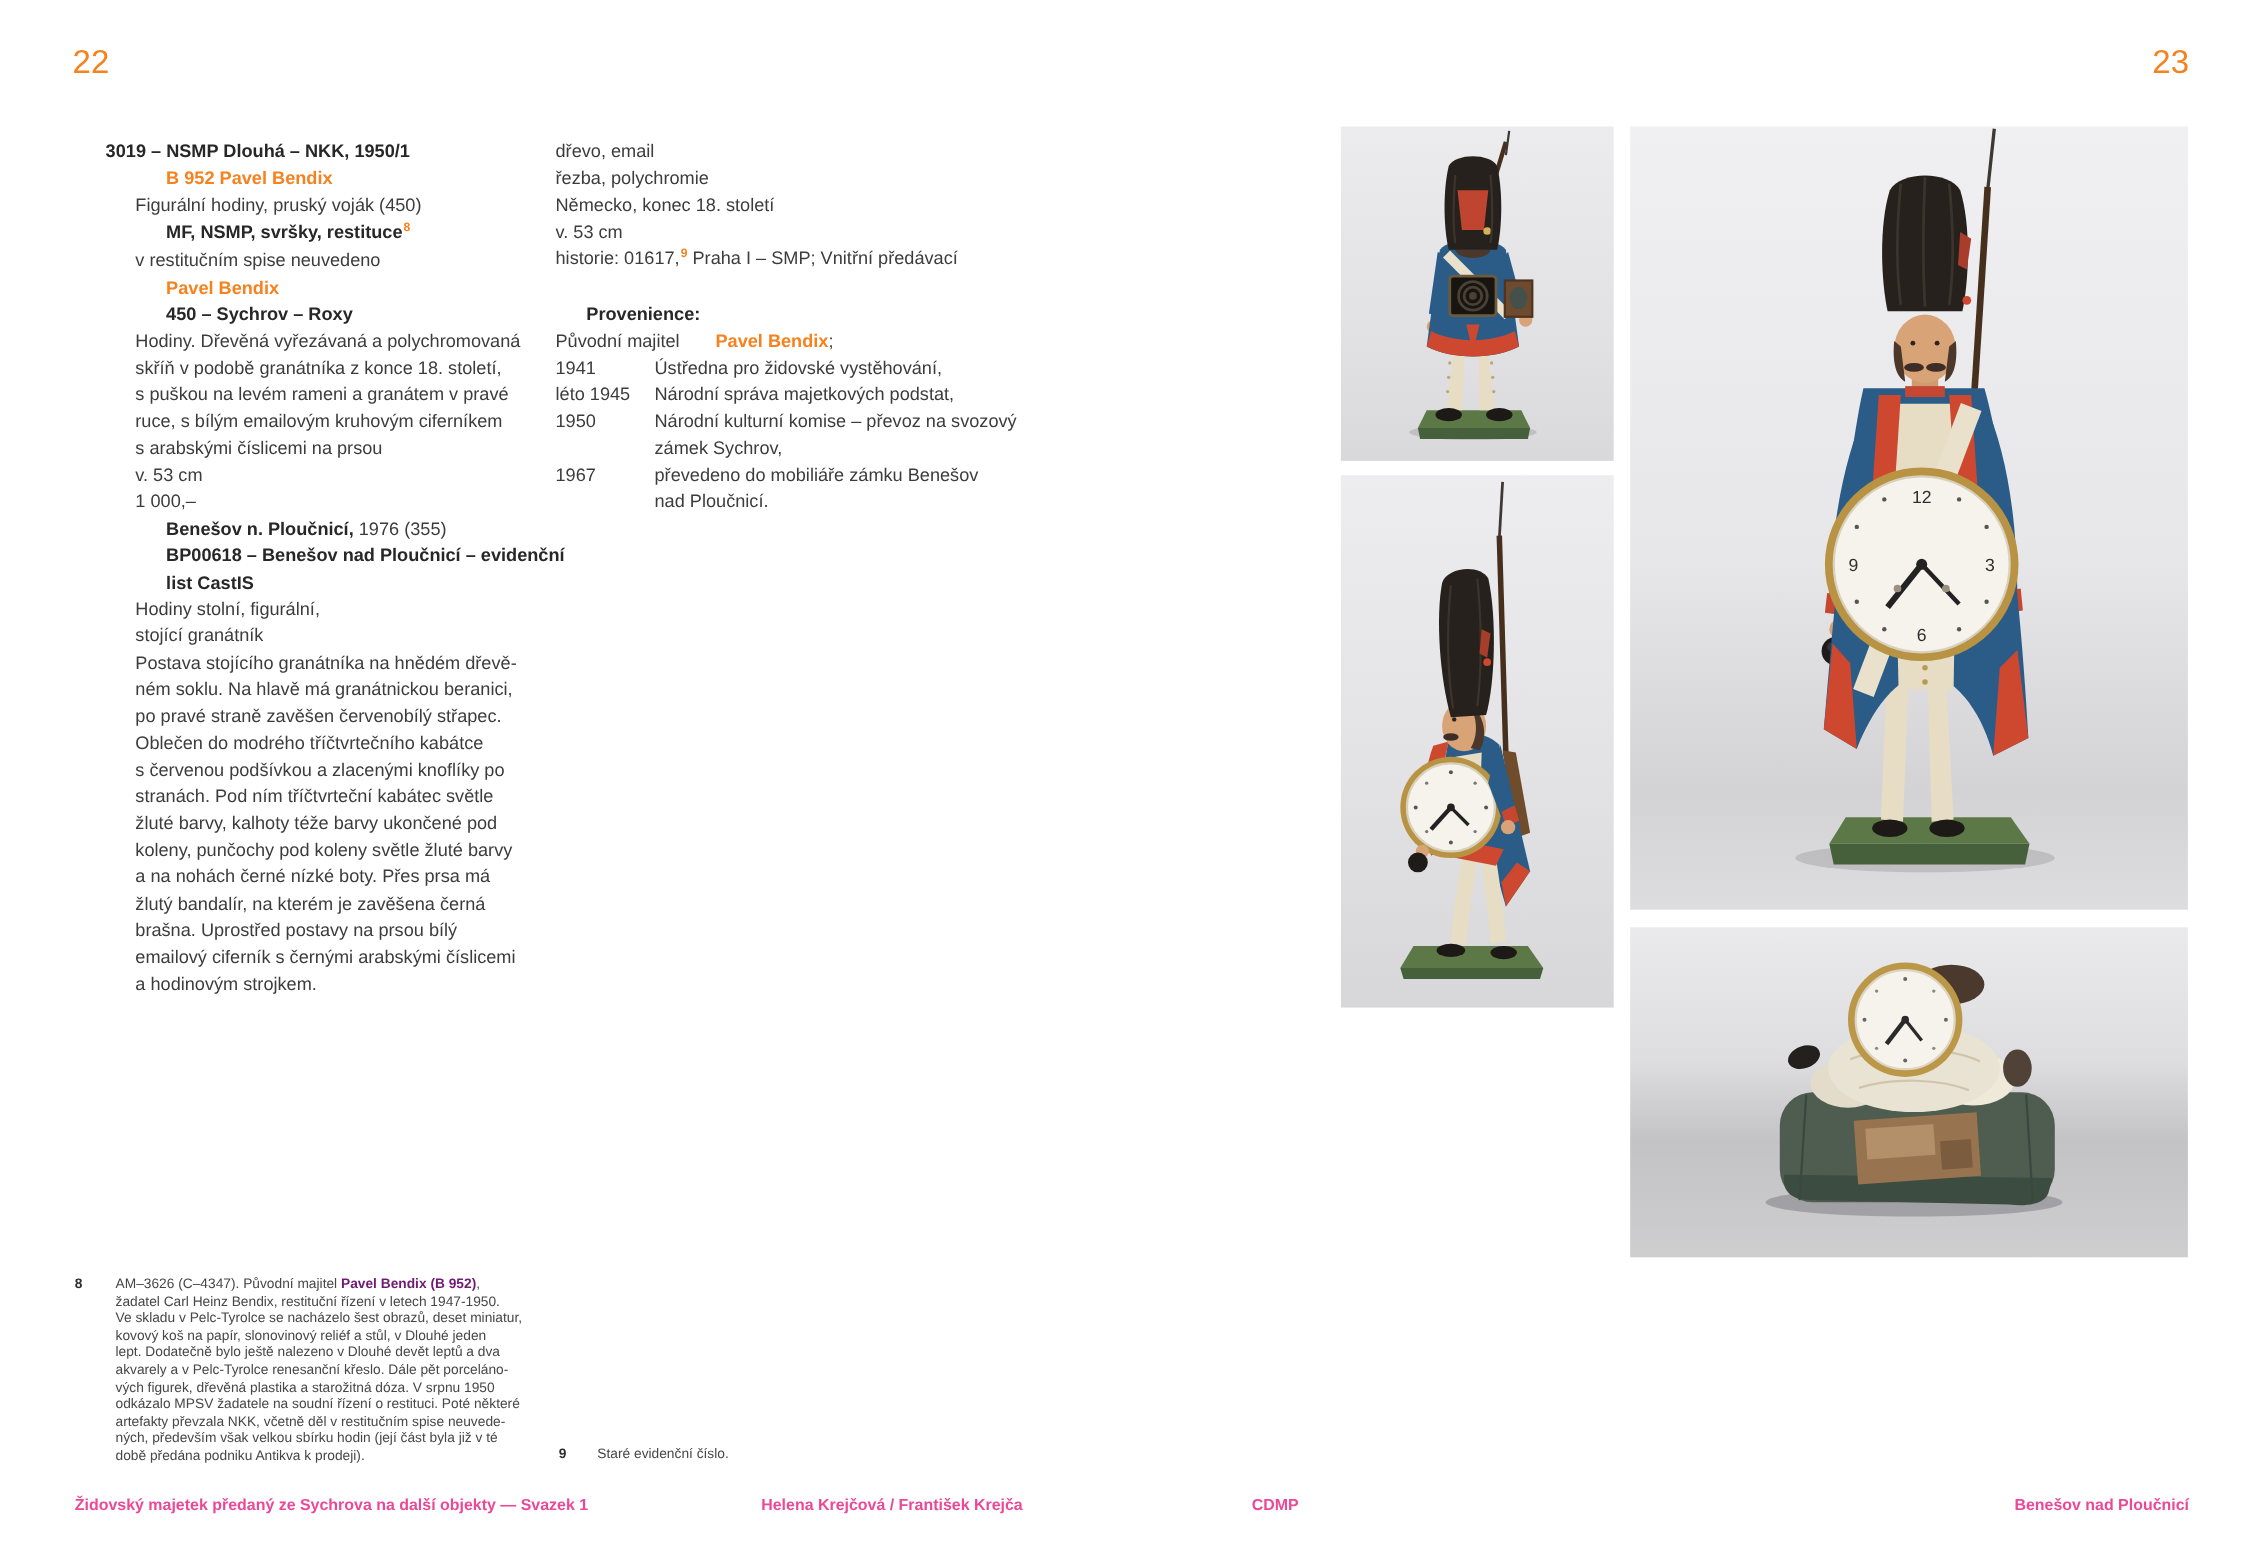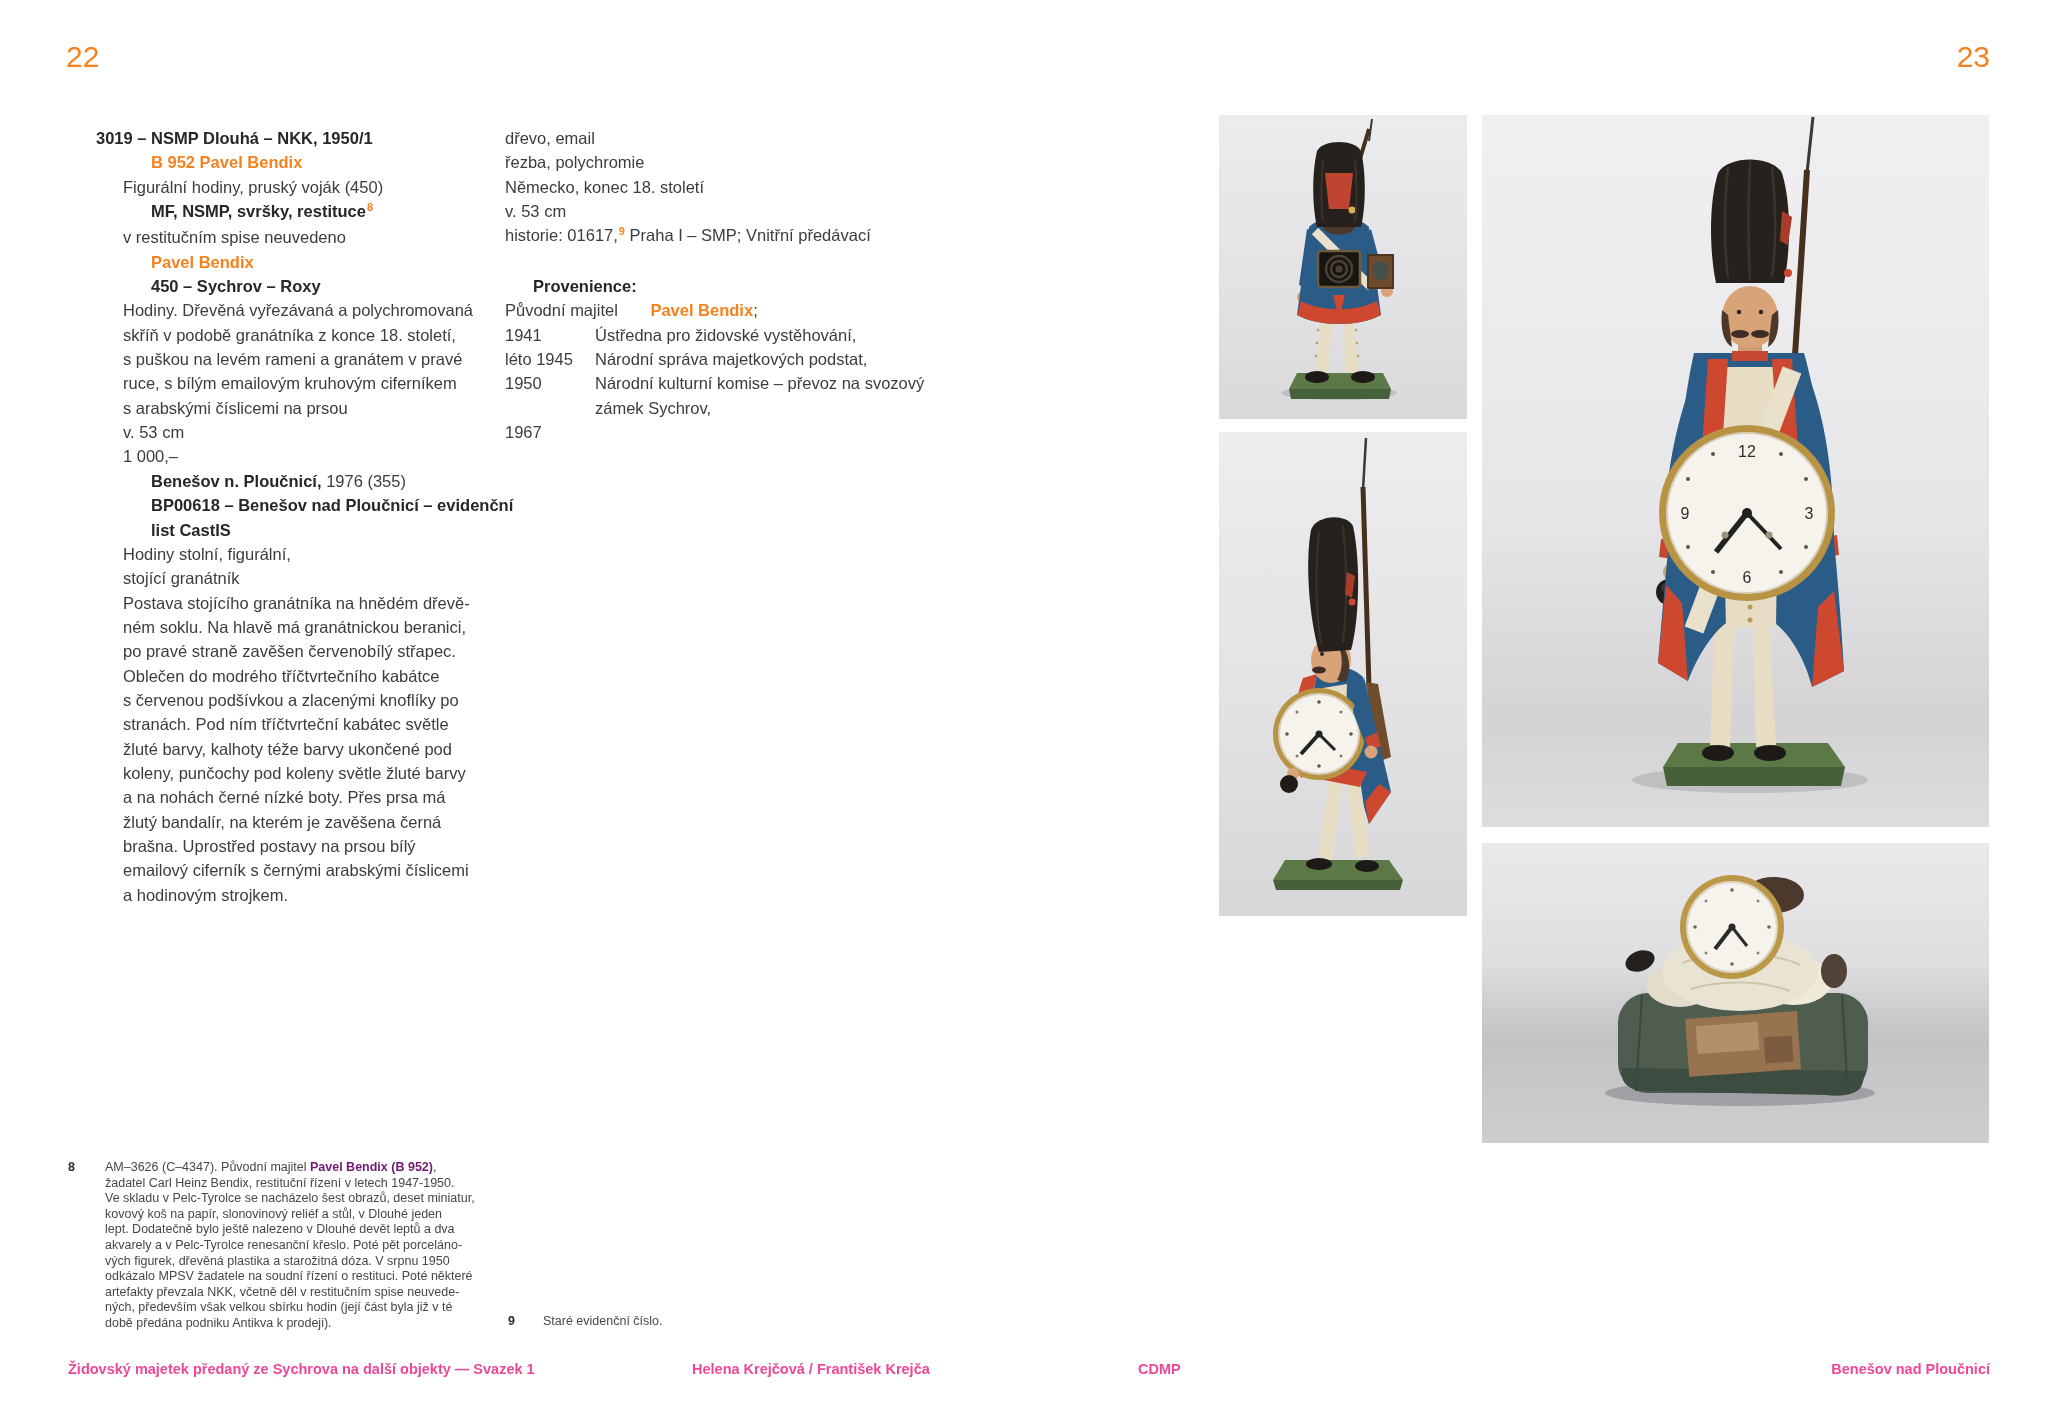--- a/index.html
+++ b/index.html
@@ -114,33 +114,37 @@
     </div>
     <div class="prow">
       <div class="pyear">1950</div>
       <div>
         <div>Národní kulturní komise – převoz na svozový</div>
         <div>zámek Sychrov,</div>
       </div>
     </div>
     <div class="prow">
       <div class="pyear">1967</div>
+      <div>
+        <div>převedeno do mobiliáře zámku Benešov</div>
+        <div>nad Ploučnicí.</div>
+      </div>
     </div>
   </div>
 
   <div id="fn8" class="fn">
     <div class="mark">8</div>
     <div>
       <div><span>AM–3626 (C–4347). Původní majitel </span><span class="b">Pavel Bendix (B 952)</span><span>,</span></div>
       <div>
           <div>žadatel Carl Heinz Bendix, restituční řízení v letech 1947-1950.</div>
           <div>Ve skladu v Pelc-Tyrolce se nacházelo šest obrazů, deset miniatur,</div>
           <div>kovový koš na papír, slonovinový reliéf a stůl, v Dlouhé jeden</div>
           <div>lept. Dodatečně bylo ještě nalezeno v Dlouhé devět leptů a dva</div>
-          <div>akvarely a v Pelc-Tyrolce renesanční křeslo. Poté pět porceláno-</div>
+          <div>akvarely a v Pelc-Tyrolce renesanční křeslo. Dále pět porceláno-</div>
           <div>vých figurek, dřevěná plastika a starožitná dóza. V srpnu 1950</div>
           <div>odkázalo MPSV žadatele na soudní řízení o restituci. Poté některé</div>
           <div>artefakty převzala NKK, včetně děl v restitučním spise neuvede-</div>
           <div>ných, především však velkou sbírku hodin (její část byla již v té</div>
           <div>době předána podniku Antikva k prodeji).</div>
         </div>
     </div>
   </div>
   <div id="fn9" class="fn">
     <div class="mark">9</div>

